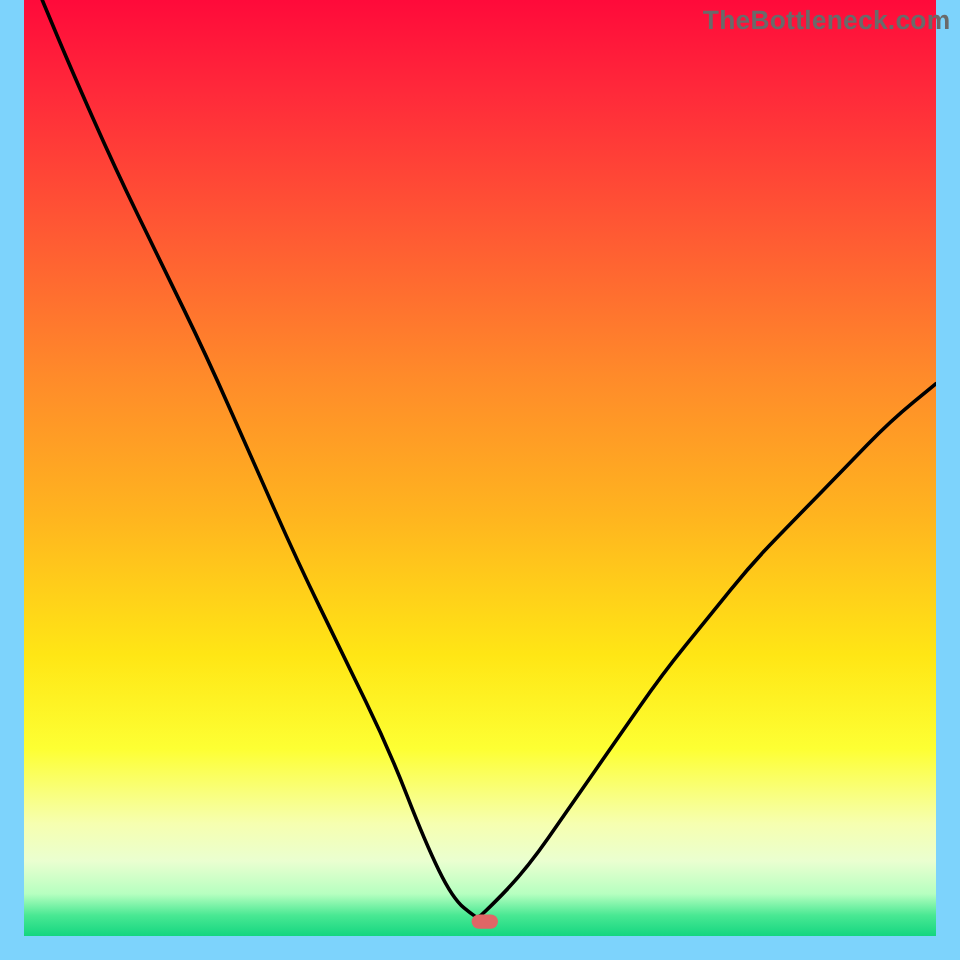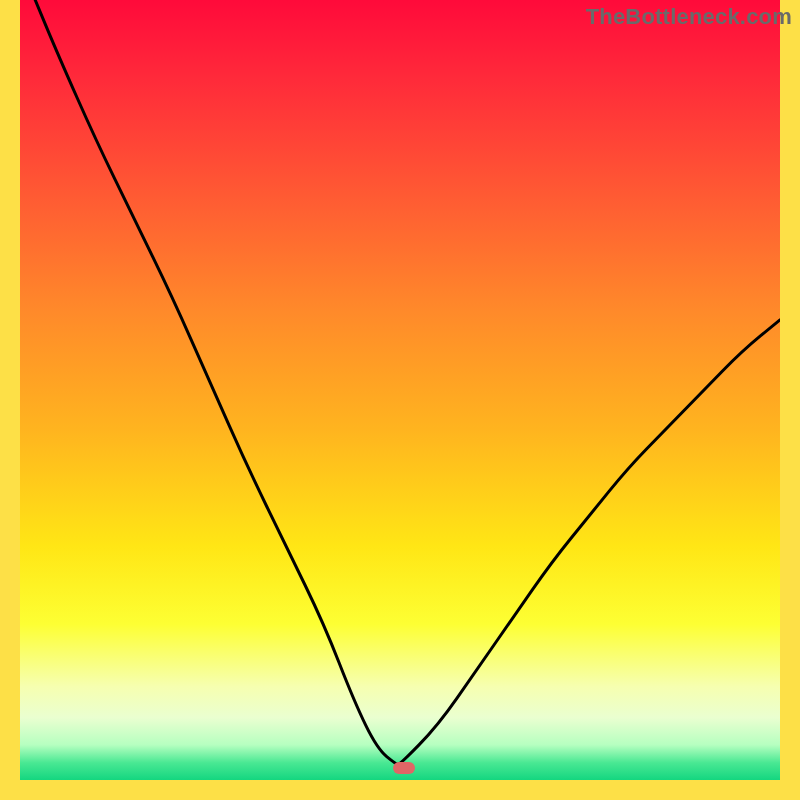--- a/index.html
+++ b/index.html
@@ -7,21 +7,21 @@
     padding: 0;
     width: 800px;
     height: 800px;
     background: #000;
     overflow: hidden;
   }
   .frame {
     position: relative;
     width: 800px;
     height: 800px;
-    background: #fde047;
+    background: #7dd3fc;
   }
   .plot-area {
     position: absolute;
     left: 20px;
     top: 0;
     width: 760px;
     height: 780px;
     overflow: hidden;
   }
   .gradient {

